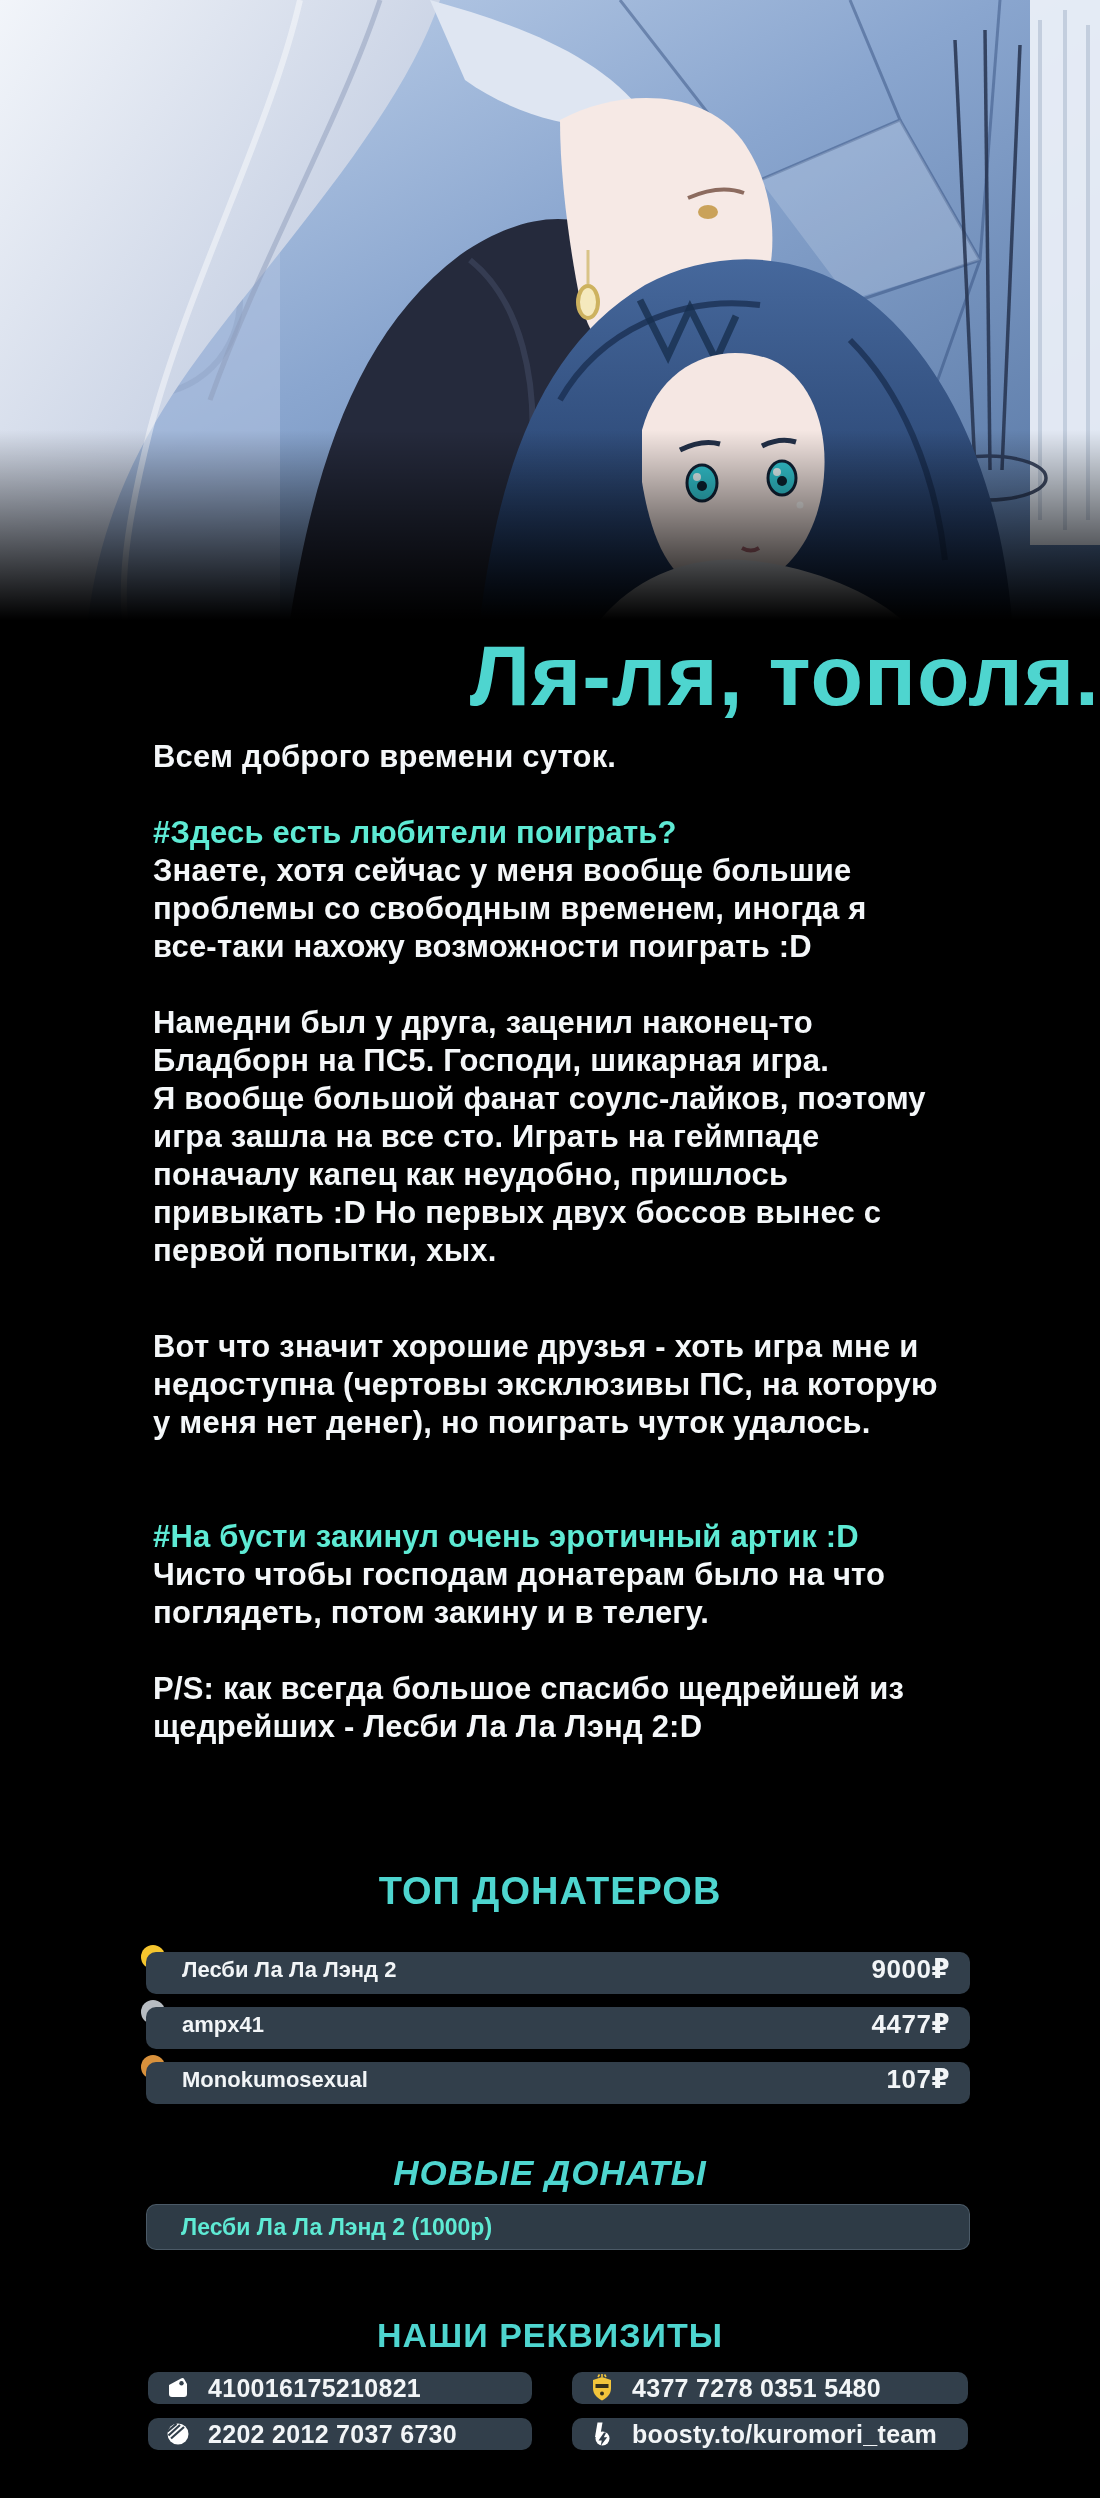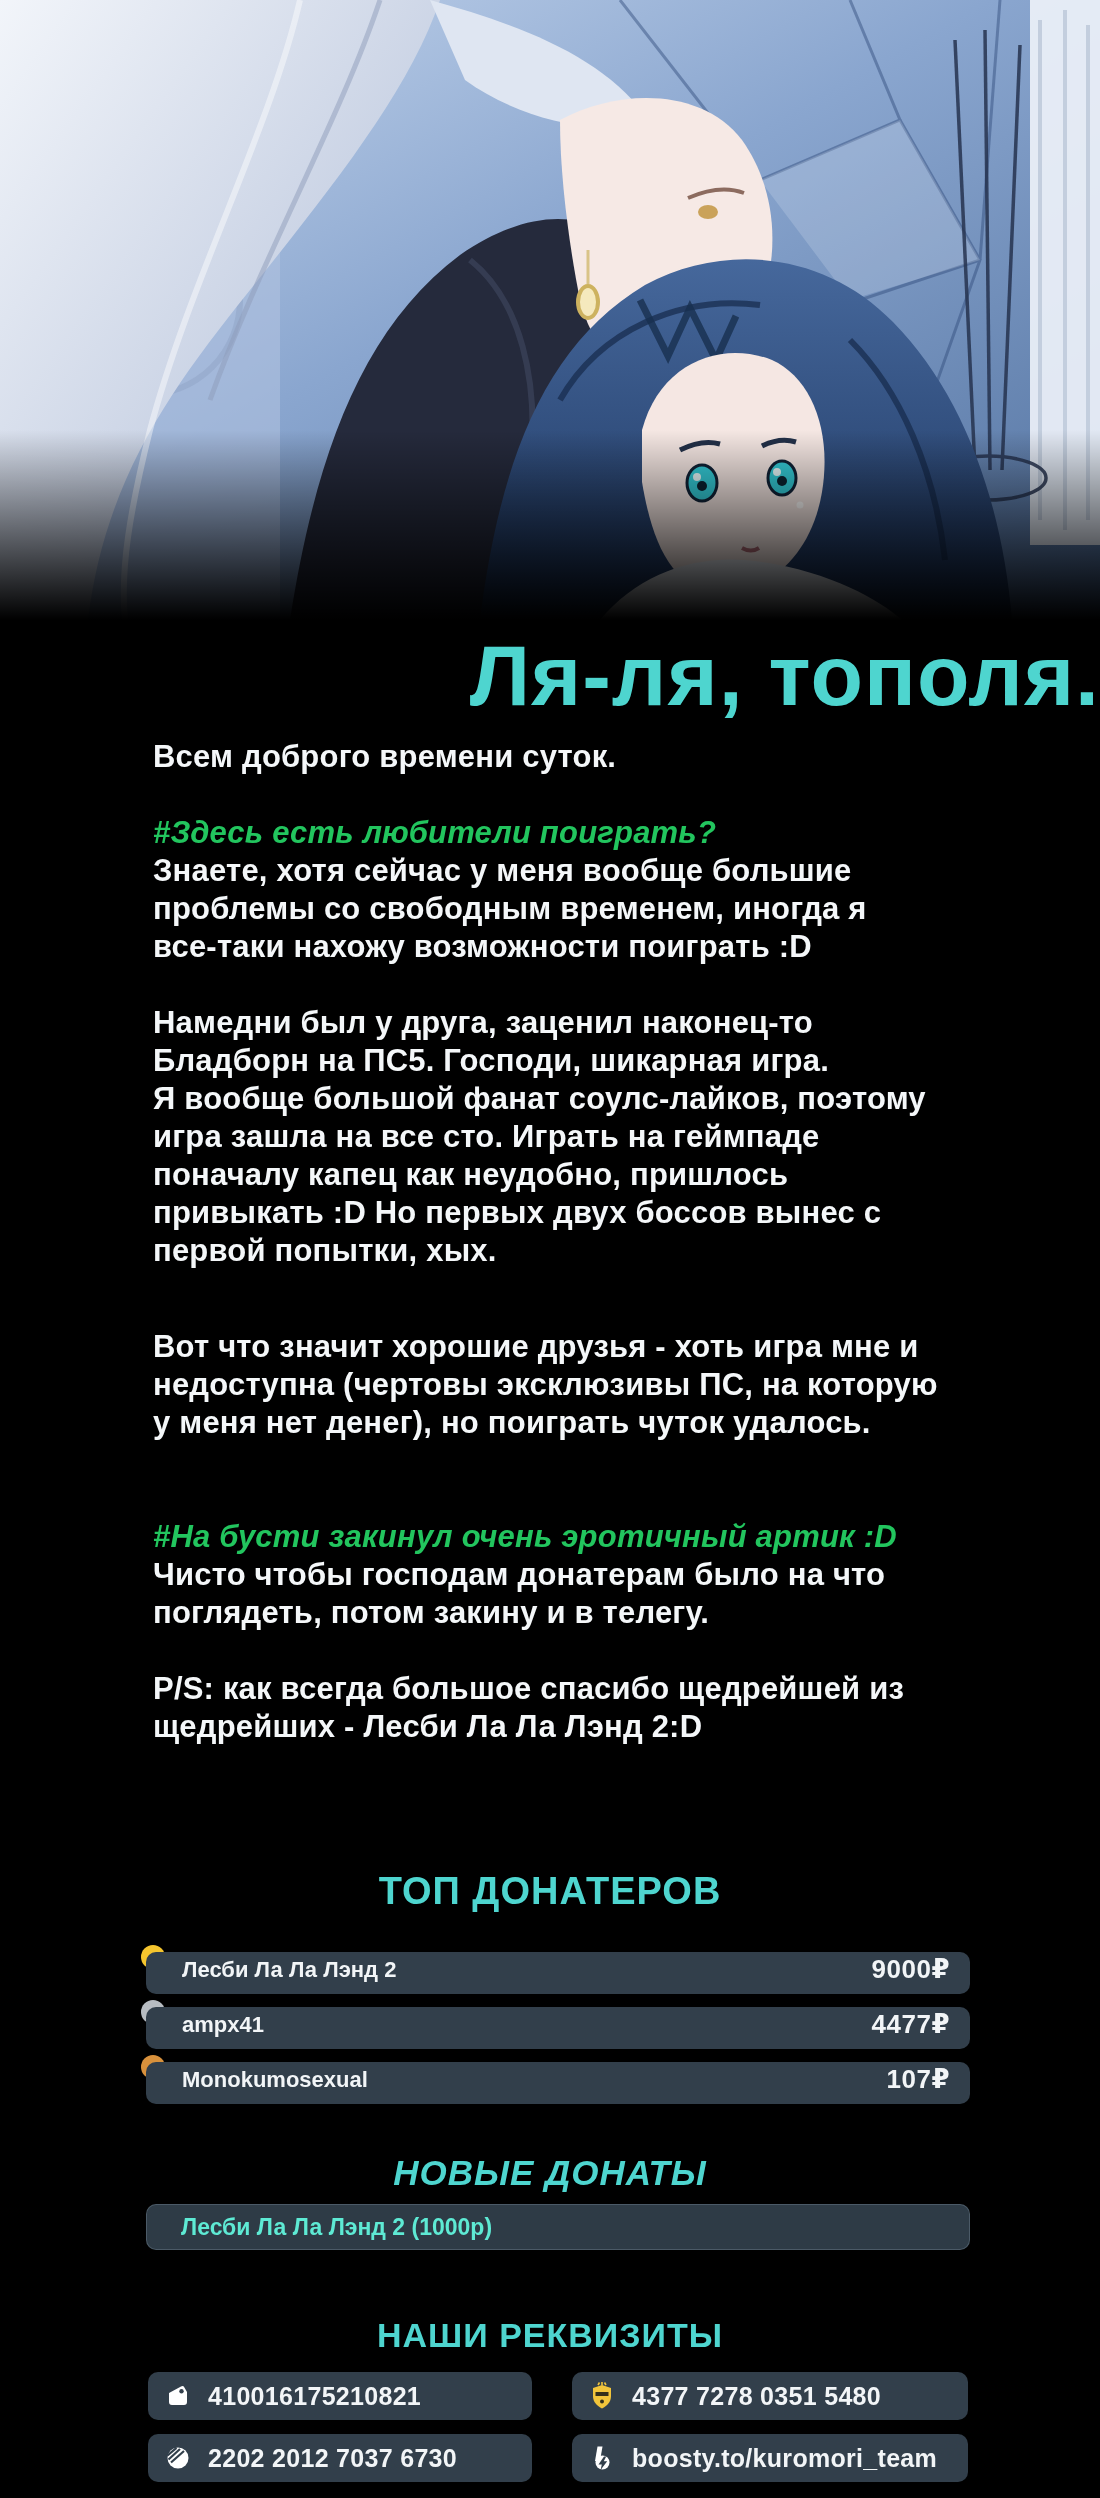--- a/index.html
+++ b/index.html
@@ -17,21 +17,21 @@
     margin:10px 0 18px;text-align:right;
     font-size:86px;line-height:90px;font-weight:bold;letter-spacing:1px;
     color:#4ed5cf;
   }
   
   .content{margin:0 100px 0 153px;font-size:31px;line-height:38px;font-weight:bold;letter-spacing:.2px;}
   .content p{margin:0;white-space:pre-line;}
   .para-gap{margin-bottom:38px !important;}
   .para-gap-lg{margin-bottom:58px !important;}
   .para-gap-xl{margin-bottom:76px !important;}
-  .hashtag{color:#22c55e;font-style:italic;}
+  .hashtag{color:#5eead4;}
   
   .section-h{
     text-align:center;font-weight:bold;color:#4ed5cf;letter-spacing:1px;
     font-size:38px;line-height:46px;margin:0;
   }
   .h-top{margin-top:122px;}
   .h-new{margin-top:48px;font-size:35px;line-height:42px;font-style:italic;}
   .h-req{margin-top:64px;font-size:34px;line-height:42px;}
   
   .don-list{margin:38px 0 0 146px;width:824px;}
@@ -50,21 +50,21 @@
     background:#2e3b46;border:1px solid rgba(130,150,165,.35);box-sizing:border-box;
     display:flex;align-items:center;padding:0 20px 0 34px;
     font-size:23px;font-weight:bold;color:#5eead4;
   }
   
   .req-grid{
     margin:16px 0 0 148px;display:grid;
     grid-template-columns:384px 396px;grid-gap:14px 40px;
   }
   .req-tile{
-    height:48px;border-radius:10px;background:#323f4b;box-sizing:border-box;
+    height:32px;border-radius:10px;background:#323f4b;box-sizing:border-box;
     display:flex;align-items:center;gap:16px;padding:0 16px;
   }
   .req-icon{width:28px;height:28px;flex:0 0 28px;display:flex;align-items:center;justify-content:center;}
   .req-val{font-size:25px;font-weight:bold;color:#f2f5f7;letter-spacing:.3px;white-space:nowrap;}
 </style>
 </head>
 <body>
 
 <div class="art">
   <svg width="1100" height="620" viewBox="0 0 1100 620">

